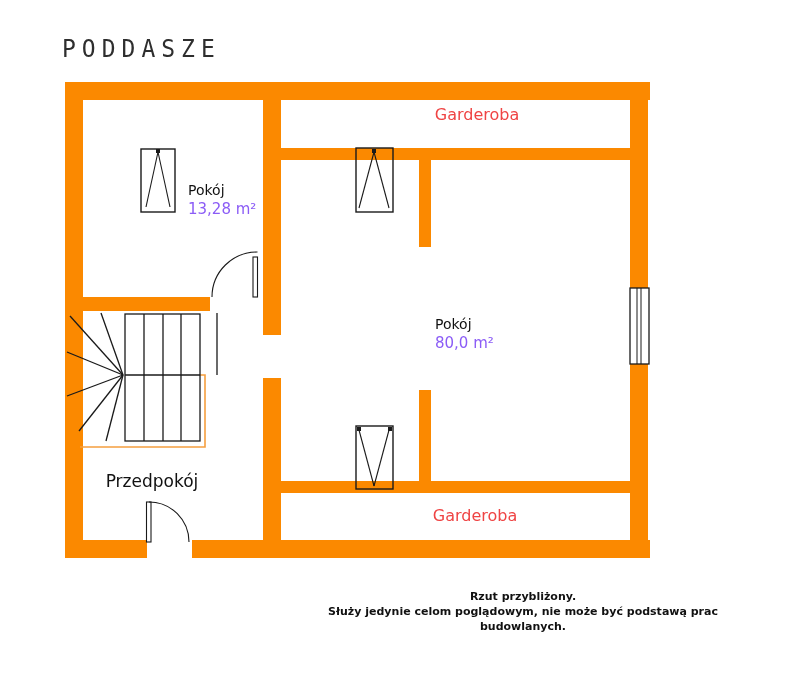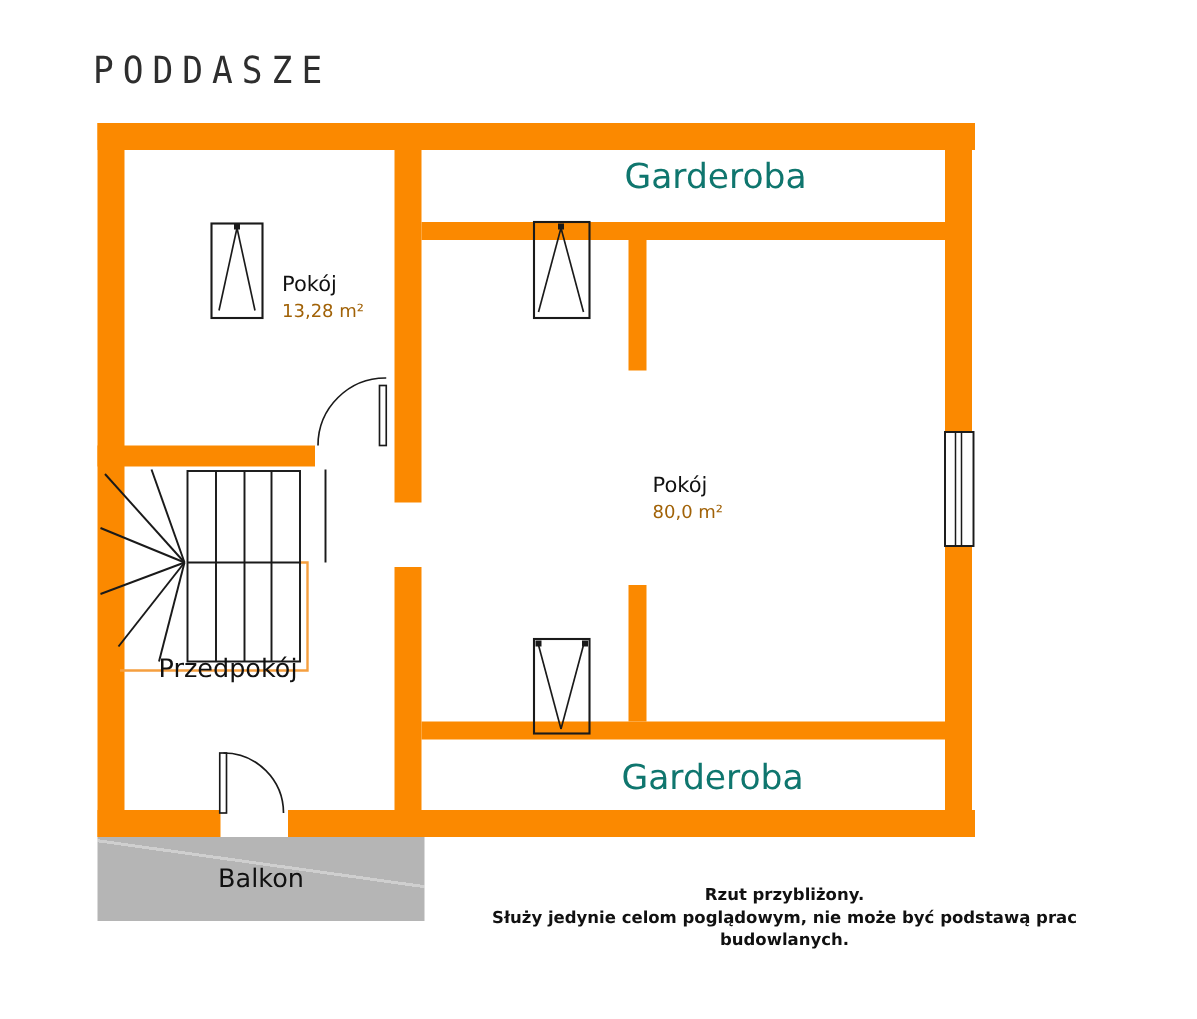--- a/index.html
+++ b/index.html
@@ -11,23 +11,23 @@
   .wall{position:absolute;background:#FB8900;}
   #plan-title{
     position:absolute;left:62px;top:34px;
     font-family:"DejaVu Sans Mono",monospace;
     font-size:23px;letter-spacing:6px;color:#2e2e2e;font-weight:400;
     transform:scaleY(1.08);transform-origin:top left;
   }
   .room-label{position:absolute;line-height:1.25;}
   .room-name{font-size:14px;color:#111;}
   .room-name.sm{font-size:17px;}
-  .room-area{font-size:12px;color:#a16207;}
+  .room-area{font-size:15px;color:#8b5cf6;}
   #label-garderoba-top,#label-garderoba-bottom{
-    width:220px;text-align:center;font-size:23px;color:#0f766e;
+    width:220px;text-align:center;font-size:16px;color:#ef4444;
   }
   #balcony{
     position:absolute;left:65px;top:558px;width:218px;height:56px;
     background:#B5B5B5;
     background-image:repeating-linear-gradient(8deg,rgba(255,255,255,0) 0 52px,rgba(255,255,255,0.35) 52px 54px);
     display:flex;align-items:center;justify-content:center;
   }
   #balcony .room-name{font-size:17px;}
   #disclaimer{
     position:absolute;left:290px;top:589px;width:466px;text-align:center;
@@ -50,23 +50,20 @@
   <div class="wall" style="left:192px;top:540px;width:458px;height:18px;"></div>
 
   <div class="wall" style="left:263px;top:82px;width:18px;height:253px;"></div>
   <div class="wall" style="left:263px;top:378px;width:18px;height:180px;"></div>
   <div class="wall" style="left:65px;top:297px;width:145px;height:14px;"></div>
   <div class="wall" style="left:281px;top:148px;width:349px;height:12px;"></div>
   <div class="wall" style="left:281px;top:481px;width:349px;height:12px;"></div>
   <div class="wall" style="left:419px;top:160px;width:12px;height:87px;"></div>
   <div class="wall" style="left:419px;top:390px;width:12px;height:91px;"></div>
 
-  <div id="balcony">
-    <span class="room-name">Balkon</span>
-  </div>
 
   <svg width="798" height="679" viewBox="0 0 798 679">
 
     <g>
       <polyline points="200,375 205,375 205,447 80,447" fill="none" stroke="#F59F3F" stroke-width="1.6"></polyline>
     </g>
 
     <g stroke="#1A1A1A" stroke-width="1.3" fill="none">
       <rect x="125" y="314" width="75" height="127"></rect>
       <line x1="144" y1="314" x2="144" y2="441"></line>
@@ -126,21 +123,21 @@
   <div class="room-label" style="left:188px;top:182px;">
     <div class="room-name">Pokój</div>
     <div class="room-area">13,28 m²</div>
   </div>
 
   <div class="room-label" style="left:435px;top:316px;">
     <div class="room-name">Pokój</div>
     <div class="room-area">80,0 m²</div>
   </div>
 
-  <div class="room-label" style="left:92px;top:436px;width:120px;text-align:center;">
+  <div class="room-label" style="left:92px;top:471px;width:120px;text-align:center;">
     <div class="room-name sm">Przedpokój</div>
   </div>
 
   <div id="label-garderoba-top" class="abs" style="left:367px;top:105px;">Garderoba</div>
 
   <div id="label-garderoba-bottom" class="abs" style="left:365px;top:506px;">Garderoba</div>
 
   <div id="disclaimer">
     <div>Rzut przybliżony.</div>
     <div>Służy jedynie celom poglądowym, nie może być podstawą prac budowlanych.</div>

